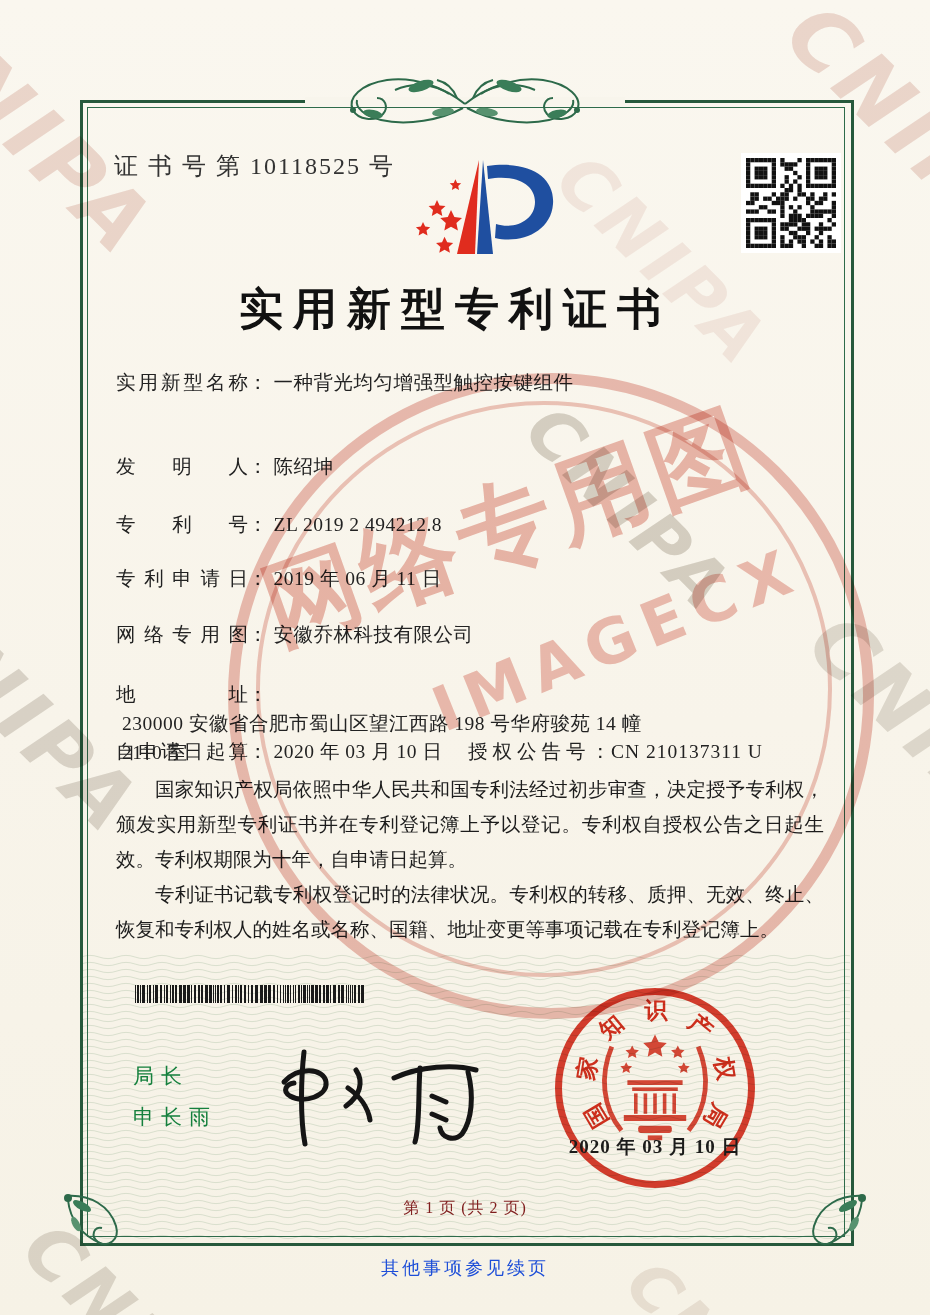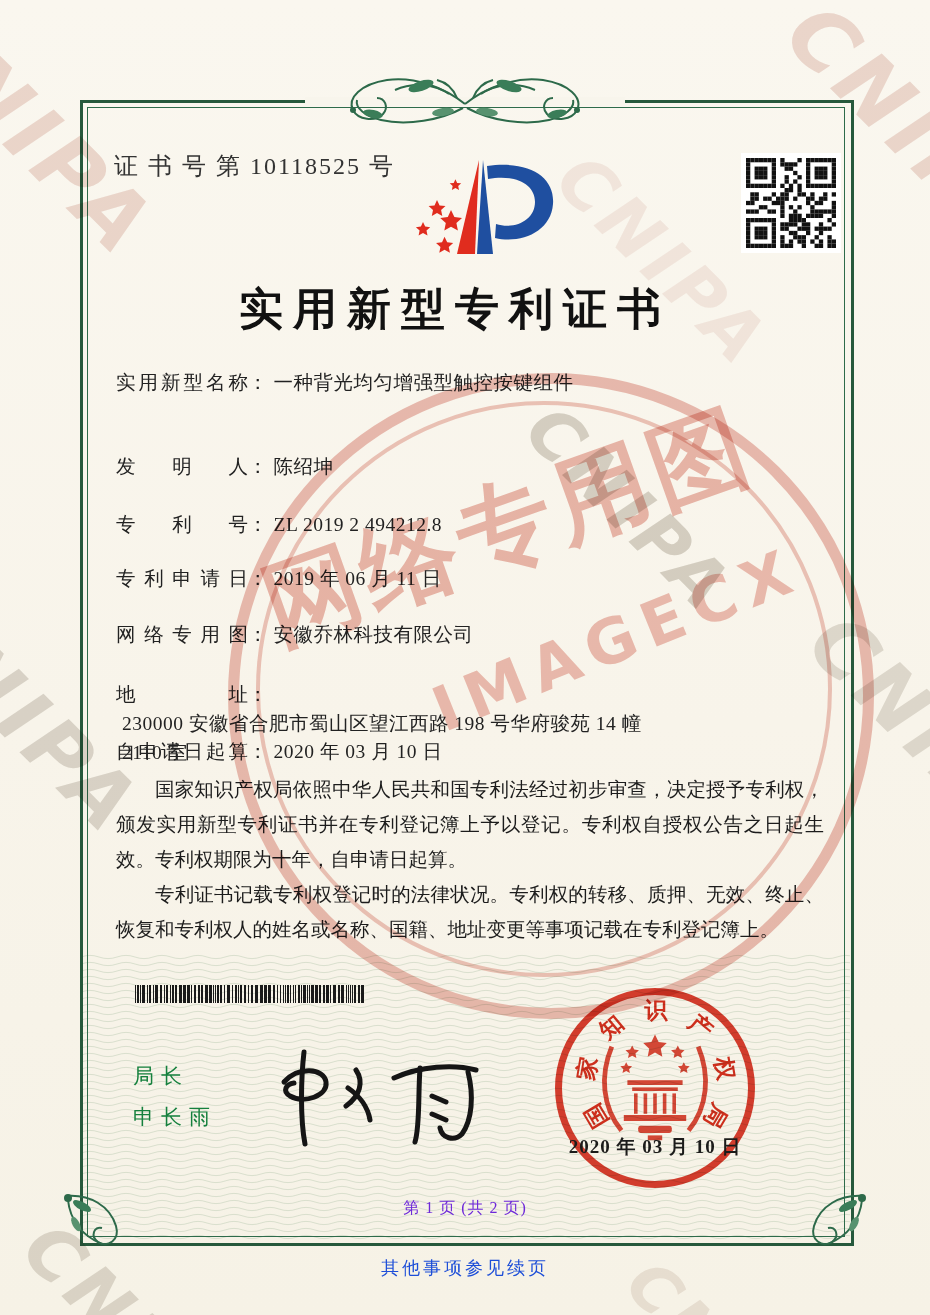--- a/index.html
+++ b/index.html
@@ -54,21 +54,21 @@
   .barcode{left:133px;top:985px;}
   .signer{left:133px;font-size:21px;letter-spacing:7px;color:#15803d;}
   .signer-title{top:1062px;} .signer-name{top:1103px;}
   .signature{left:268px;top:1038px;}
   .seal{left:545px;top:976px;width:220px;height:220px;mix-blend-mode:multiply;}
   .seal-ring{position:absolute;left:10px;top:12px;width:186px;height:186px;border:7px solid rgba(213,42,26,.9);border-radius:50%;}
   .seal-char{position:absolute;left:99px;top:92px;width:24px;height:24px;text-align:center;
              font-size:23px;font-weight:bold;color:#d5311f;}
   .seal-date{position:absolute;left:10px;top:158px;width:200px;text-align:center;font-size:19px;
              letter-spacing:1px;color:#1d1d1d;font-weight:bold;}
-  .page-info{left:80px;top:1198px;width:770px;text-align:center;font-size:16px;color:#6d28d9;letter-spacing:1px;}
+  .page-info{left:80px;top:1198px;width:770px;text-align:center;font-size:16px;color:#7f1d1d;letter-spacing:1px;}
   .continuation{left:80px;top:1256px;width:770px;text-align:center;font-size:18px;letter-spacing:3px;color:#1d4ed8;}
   .mask{background:#f8f5ec;}
 </style>
 </head>
 <body>
 
 <svg class="abs waves" width="769" height="289" id="waves">
     <path d="M0 5 q9 -3.2 18 0 q9 3.2 18 0 q9 -3.2 18 0 q9 3.2 18 0 q9 -3.2 18 0 q9 3.2 18 0 q9 -3.2 18 0 q9 3.2 18 0 q9 -3.2 18 0 q9 3.2 18 0 q9 -3.2 18 0 q9 3.2 18 0 q9 -3.2 18 0 q9 3.2 18 0 q9 -3.2 18 0 q9 3.2 18 0 q9 -3.2 18 0 q9 3.2 18 0 q9 -3.2 18 0 q9 3.2 18 0 q9 -3.2 18 0 q9 3.2 18 0 q9 -3.2 18 0 q9 3.2 18 0 q9 -3.2 18 0 q9 3.2 18 0 q9 -3.2 18 0 q9 3.2 18 0 q9 -3.2 18 0 q9 3.2 18 0 q9 -3.2 18 0 q9 3.2 18 0 q9 -3.2 18 0 q9 3.2 18 0 q9 -3.2 18 0 q9 3.2 18 0 q9 -3.2 18 0 q9 3.2 18 0 q9 -3.2 18 0 q9 3.2 18 0 q9 -3.2 18 0 q9 3.2 18 0 q9 -3.2 18 0 q9 3.2 18 0" fill="none" stroke="#b9c9b2" stroke-width="0.9" opacity="0.55"></path>
     <path d="M0 12 q9 -3.2 18 0 q9 3.2 18 0 q9 -3.2 18 0 q9 3.2 18 0 q9 -3.2 18 0 q9 3.2 18 0 q9 -3.2 18 0 q9 3.2 18 0 q9 -3.2 18 0 q9 3.2 18 0 q9 -3.2 18 0 q9 3.2 18 0 q9 -3.2 18 0 q9 3.2 18 0 q9 -3.2 18 0 q9 3.2 18 0 q9 -3.2 18 0 q9 3.2 18 0 q9 -3.2 18 0 q9 3.2 18 0 q9 -3.2 18 0 q9 3.2 18 0 q9 -3.2 18 0 q9 3.2 18 0 q9 -3.2 18 0 q9 3.2 18 0 q9 -3.2 18 0 q9 3.2 18 0 q9 -3.2 18 0 q9 3.2 18 0 q9 -3.2 18 0 q9 3.2 18 0 q9 -3.2 18 0 q9 3.2 18 0 q9 -3.2 18 0 q9 3.2 18 0 q9 -3.2 18 0 q9 3.2 18 0 q9 -3.2 18 0 q9 3.2 18 0 q9 -3.2 18 0 q9 3.2 18 0 q9 -3.2 18 0 q9 3.2 18 0" fill="none" stroke="#b9c9b2" stroke-width="0.9" opacity="0.55"></path>
     <path d="M0 19 q9 -3.2 18 0 q9 3.2 18 0 q9 -3.2 18 0 q9 3.2 18 0 q9 -3.2 18 0 q9 3.2 18 0 q9 -3.2 18 0 q9 3.2 18 0 q9 -3.2 18 0 q9 3.2 18 0 q9 -3.2 18 0 q9 3.2 18 0 q9 -3.2 18 0 q9 3.2 18 0 q9 -3.2 18 0 q9 3.2 18 0 q9 -3.2 18 0 q9 3.2 18 0 q9 -3.2 18 0 q9 3.2 18 0 q9 -3.2 18 0 q9 3.2 18 0 q9 -3.2 18 0 q9 3.2 18 0 q9 -3.2 18 0 q9 3.2 18 0 q9 -3.2 18 0 q9 3.2 18 0 q9 -3.2 18 0 q9 3.2 18 0 q9 -3.2 18 0 q9 3.2 18 0 q9 -3.2 18 0 q9 3.2 18 0 q9 -3.2 18 0 q9 3.2 18 0 q9 -3.2 18 0 q9 3.2 18 0 q9 -3.2 18 0 q9 3.2 18 0 q9 -3.2 18 0 q9 3.2 18 0 q9 -3.2 18 0 q9 3.2 18 0" fill="none" stroke="#b9c9b2" stroke-width="0.9" opacity="0.55"></path>
@@ -414,20 +414,21 @@
   <span class="flabel">专利申请日</span><span class="fcolon">：</span><span class="fvalue">2019 年 06 月 11 日</span>
 </div>
 <div class="abs frow r4">
   <span class="flabel">网络专用图</span><span class="fcolon">：</span><span class="fvalue">安徽乔林科技有限公司</span>
 </div>
 <div class="abs frow r5">
   <span class="flabel">地址</span><span class="fcolon">：</span><span class="fvalue">230000 安徽省合肥市蜀山区望江西路 198 号华府骏苑 14 幢 2110 室</span>
 </div>
 <div class="abs frow r6" style="position:absolute;">
   <span class="flabel">自申请日起算</span><span class="fcolon">：</span><span class="fvalue">2020 年 03 月 10 日</span>
+  <span class="grant-no"><span style="letter-spacing:5px;">授权公告号</span><span>：</span><span>CN 210137311 U</span></span>
 </div>
 
 <div class="abs paras">
   <p>国家知识产权局依照中华人民共和国专利法经过初步审查，决定授予专利权，颁发实用新型专利证书并在专利登记簿上予以登记。专利权自授权公告之日起生效。专利权期限为十年，自申请日起算。</p>
   <p>专利证书记载专利权登记时的法律状况。专利权的转移、质押、无效、终止、恢复和专利权人的姓名或名称、国籍、地址变更等事项记载在专利登记簿上。</p>
 </div>
 
 <svg class="abs barcode" id="barcode" width="237" height="18" viewBox="0 0 237 18">
     <g fill="#1a1a1a">
       <rect x="2" y="0" width="1" height="18"></rect>

